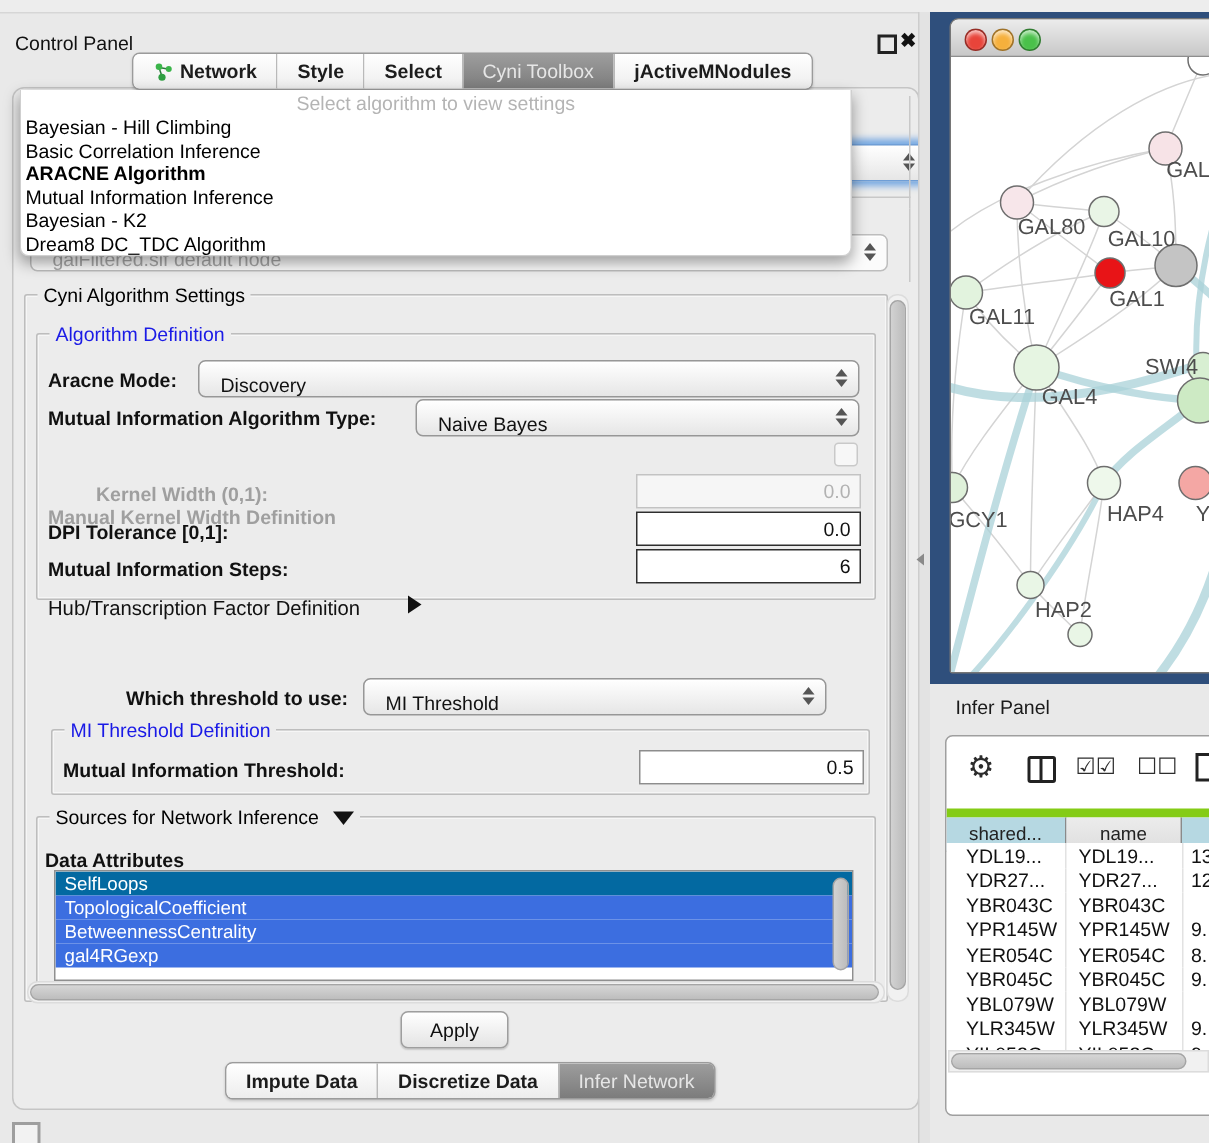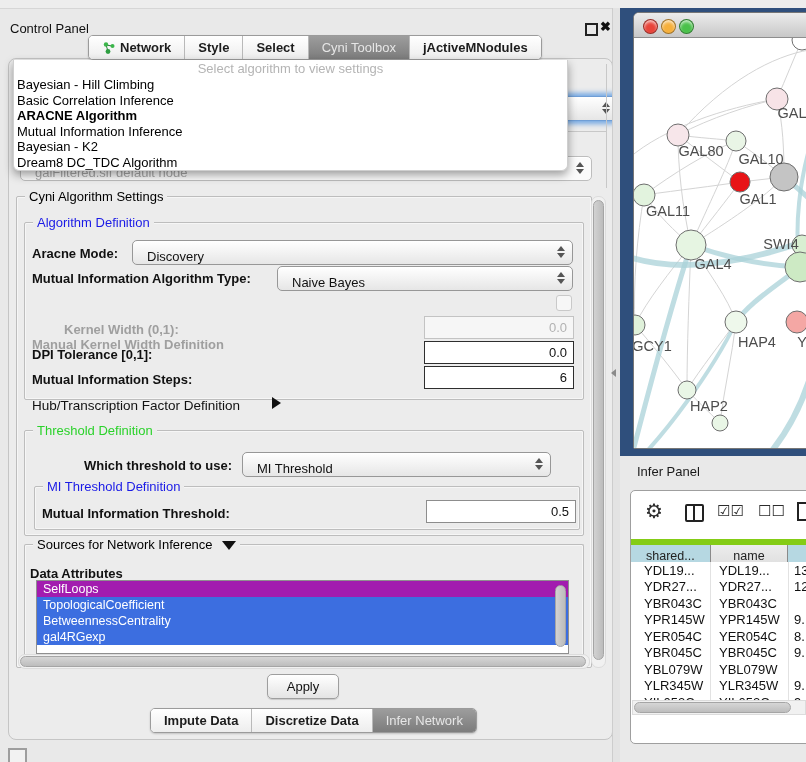--- a/index.html
+++ b/index.html
@@ -182,23 +182,20 @@
       <span>0.0</span>
     </div>
     <div class="abs lbl" style="left:32px;top:364px;">Mutual Information Steps:</div>
     <div class="abs field" style="left:424px;top:358px;width:142px;">
       <span>6</span>
     </div>
 
     <div class="abs lbl plain" style="left:32px;top:390px;font-size:13.5px;">Hub/Transcription Factor Definition</div>
     <span class="abs tri-right" style="left:272px;top:389px;"></span>
 
-    <div class="abs grp" style="left:24px;top:422px;width:558px;height:104px;">
-      <span class="legend" style="color:#2bd22b;">Threshold Definition</span>
-    </div>
     <div class="abs lbl" style="left:84px;top:450px;">Which threshold to use:</div>
     <div class="abs combo" style="left:242px;top:444px;width:293px;">
       <span>MI Threshold</span>
       <div class="arrows">
           <div class="arw up"></div>
           <div class="arw dn"></div>
         </div>
     </div>
     <div class="abs grp" style="left:34px;top:478px;width:544px;height:42px;">
       <span class="legend" style="color:#1a1ae6;">MI Threshold Definition</span>
@@ -209,21 +206,21 @@
     </div>
 
     <div class="abs grp" style="left:24px;top:536px;width:558px;height:122px;border-bottom:none;">
       <span class="legend">
         <span>Sources for Network Inference</span>
         <span class="tri-down" style="margin-left:6px;position:relative;top:1px;"></span>
       </span>
     </div>
     <div class="abs lbl" style="left:30px;top:558px;">Data Attributes</div>
     <div class="abs attrlist" id="attr-list" style="left:36px;top:572px;width:531px;height:72px;">
-        <div class="attr-item" style="background: #a21caf;">SelfLoops</div>
+        <div class="attr-item" style="background: #0369a1;">SelfLoops</div>
         <div class="attr-item" style="background: rgb(60, 110, 224);">TopologicalCoefficient</div>
         <div class="attr-item" style="background: rgb(60, 110, 224);">BetweennessCentrality</div>
         <div class="attr-item" style="background: rgb(60, 110, 224);">gal4RGexp</div>
       </div>
     <div class="abs vthumb" style="left:555px;top:577px;width:9px;height:60px;"></div>
 
     <div class="abs strack" style="left:591px;top:188px;width:13px;height:470px;"></div>
     <div class="abs vthumb" style="left:593px;top:192px;width:9px;height:458px;"></div>
     <div class="abs strack" style="left:18px;top:646px;width:570px;height:13px;"></div>
     <div class="abs hthumb" style="left:20px;top:648px;width:564px;height:9px;"></div>

